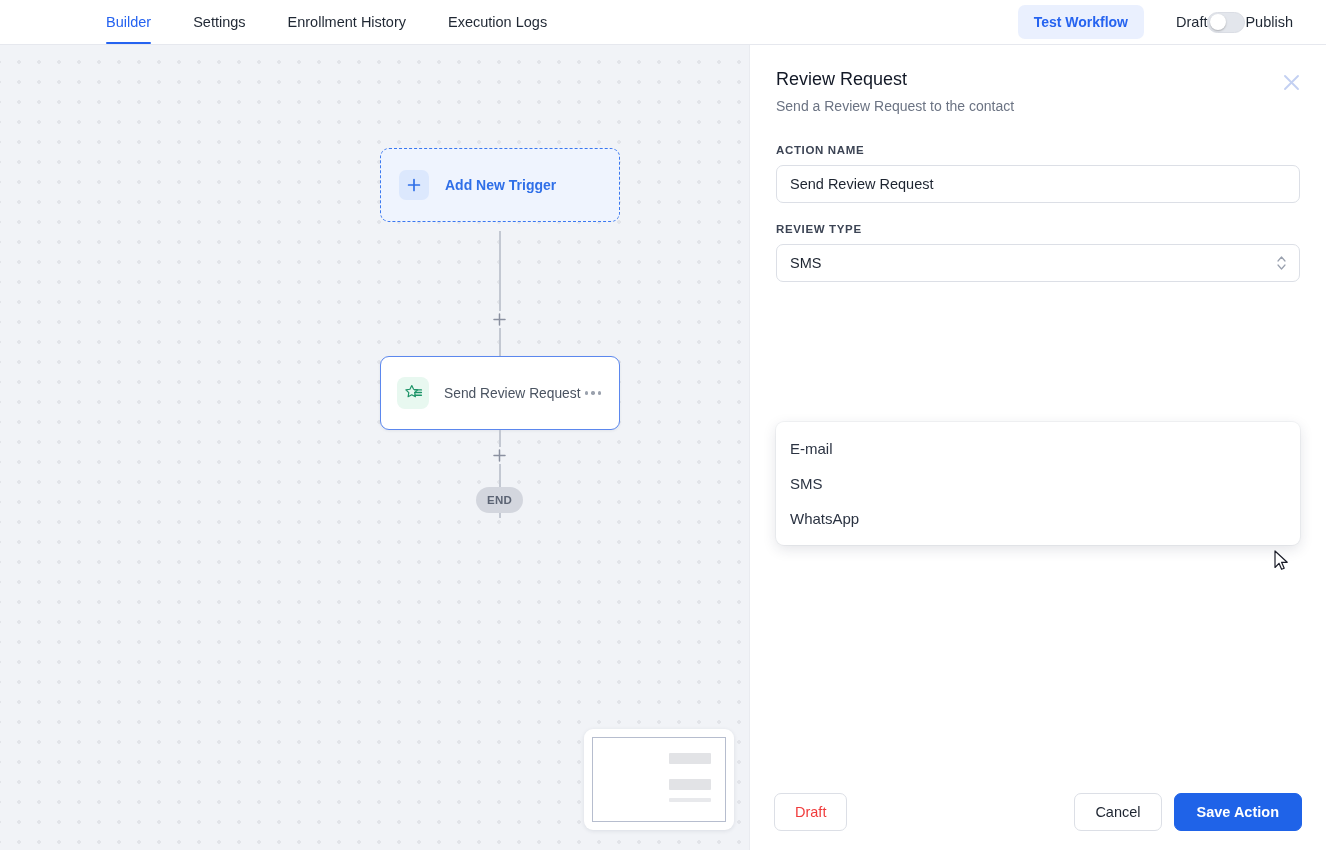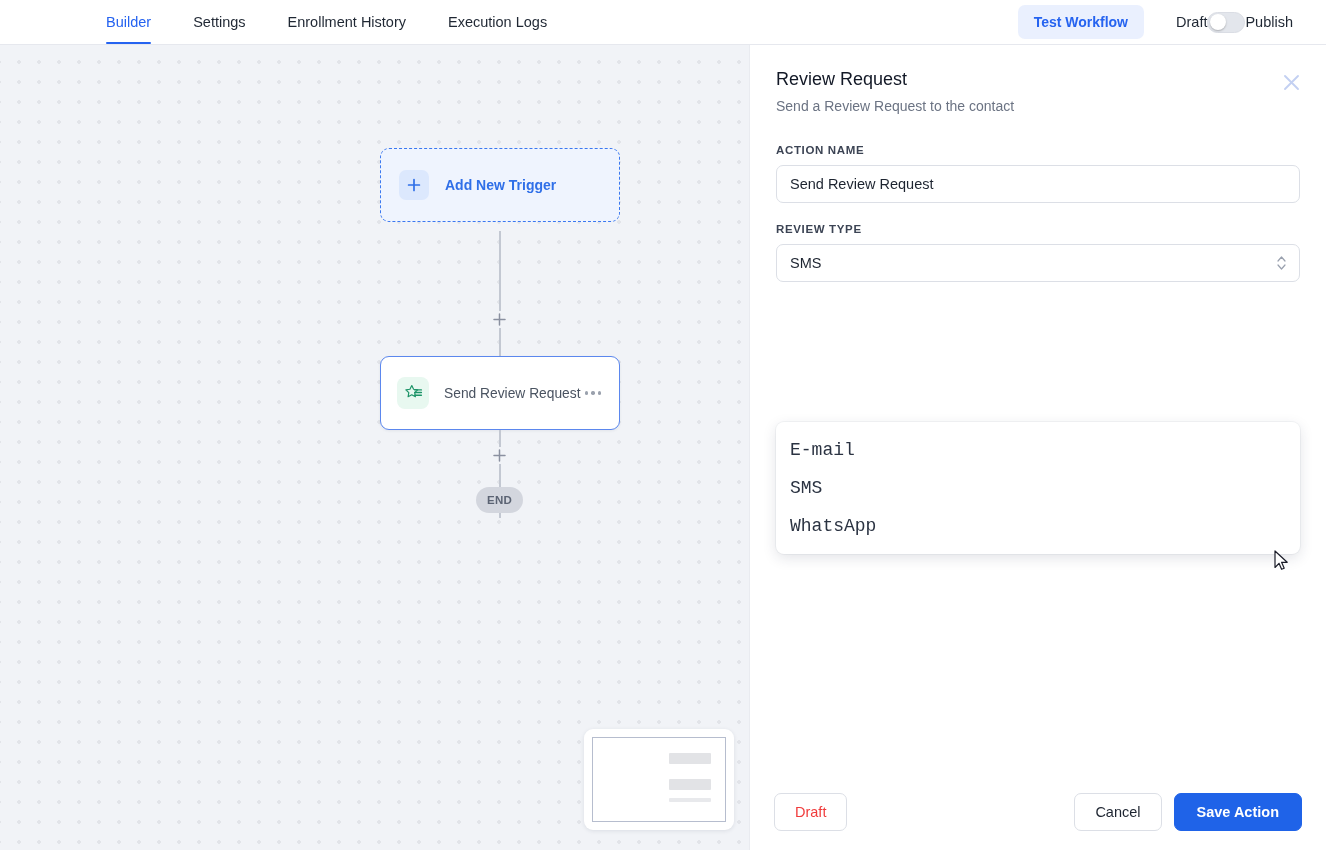--- a/index.html
+++ b/index.html
@@ -240,23 +240,22 @@
     position: absolute; left: 26px; right: 26px;
     top: 308px;
     background: #ffffff;
     border-radius: 8px;
     box-shadow: 0 4px 14px rgba(30,40,70,.13), 0 0 0 1px rgba(30,40,70,.045);
     padding: 9px 0;
     z-index: 20;
   }
   .dd-item {
     padding: 9px 14px;
-    font-size: 18px; color: #2b3342;
-    cursor: pointer;
-    font-family: Liberation Mono, monospace;
+    font-size: 15px; color: #2b3342;
+    cursor: pointer;
   }
 
   .panel-foot {
     position: absolute; left: 0; bottom: 0;
     width: 100%; height: 76px;
     display: flex; align-items: center;
     padding: 0 24px;
   }
   .btn {
     border-radius: 7px; font-size: 14.5px;

